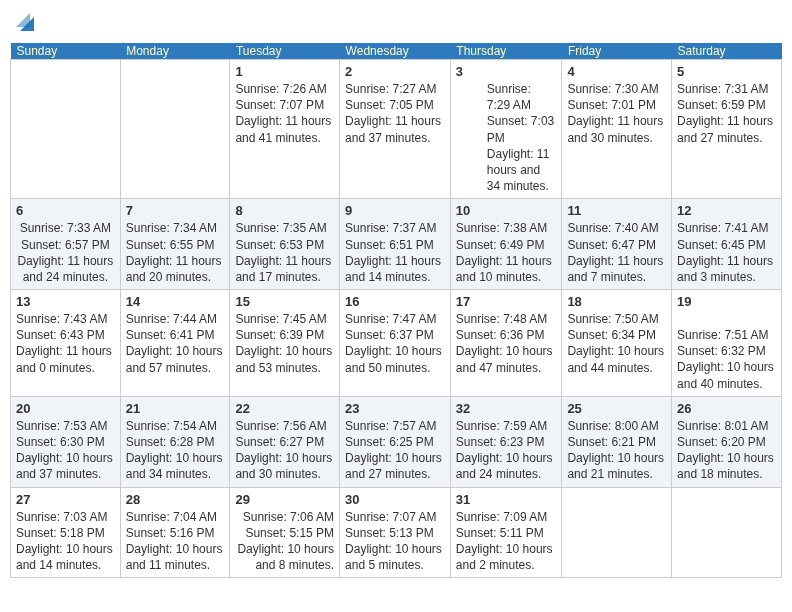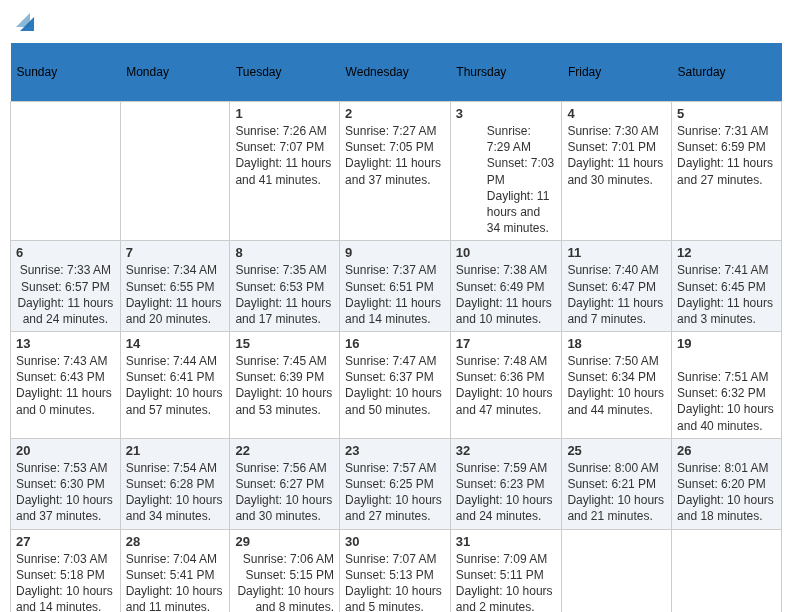--- a/index.html
+++ b/index.html
@@ -46,23 +46,23 @@
       font-size: 16px;
       color: #555;
     }
     table {
       width: 100%;
       border-collapse: collapse;
       font-size: 11px;
     }
     thead tr th {
       background-color: #2d7abf;
-      color: #000000;
+      color: #fef9c3;
       text-align: left;
-      padding: 22px 6px;
+      padding: 1px 6px;
       font-size: 12px;
       font-weight: normal;
     }
     tbody tr td {
       border: 1px solid #ccc;
       vertical-align: top;
       padding: 4px 5px;
       height: 80px;
       width: 113px;
     }
@@ -295,21 +295,21 @@
       <tr>
         <td>
           <span class="day-number">27</span>
           <div class="day-info" style="white-space: pre-line;">Sunrise: 7:03 AM
 Sunset: 5:18 PM
 Daylight: 10 hours and 14 minutes.</div>
         </td>
         <td>
           <span class="day-number">28</span>
           <div class="day-info" style="white-space: pre-line;">Sunrise: 7:04 AM
-Sunset: 5:41 PM
+Sunset: 5:16 PM
 Daylight: 10 hours and 11 minutes.</div>
         </td>
         <td>
           <span class="day-number">29</span>
           <div class="day-info" style="white-space: pre-line; text-align: right;">Sunrise: 7:06 AM
 Sunset: 5:15 PM
 Daylight: 10 hours and 8 minutes.</div>
         </td>
         <td>
           <span class="day-number">30</span>

